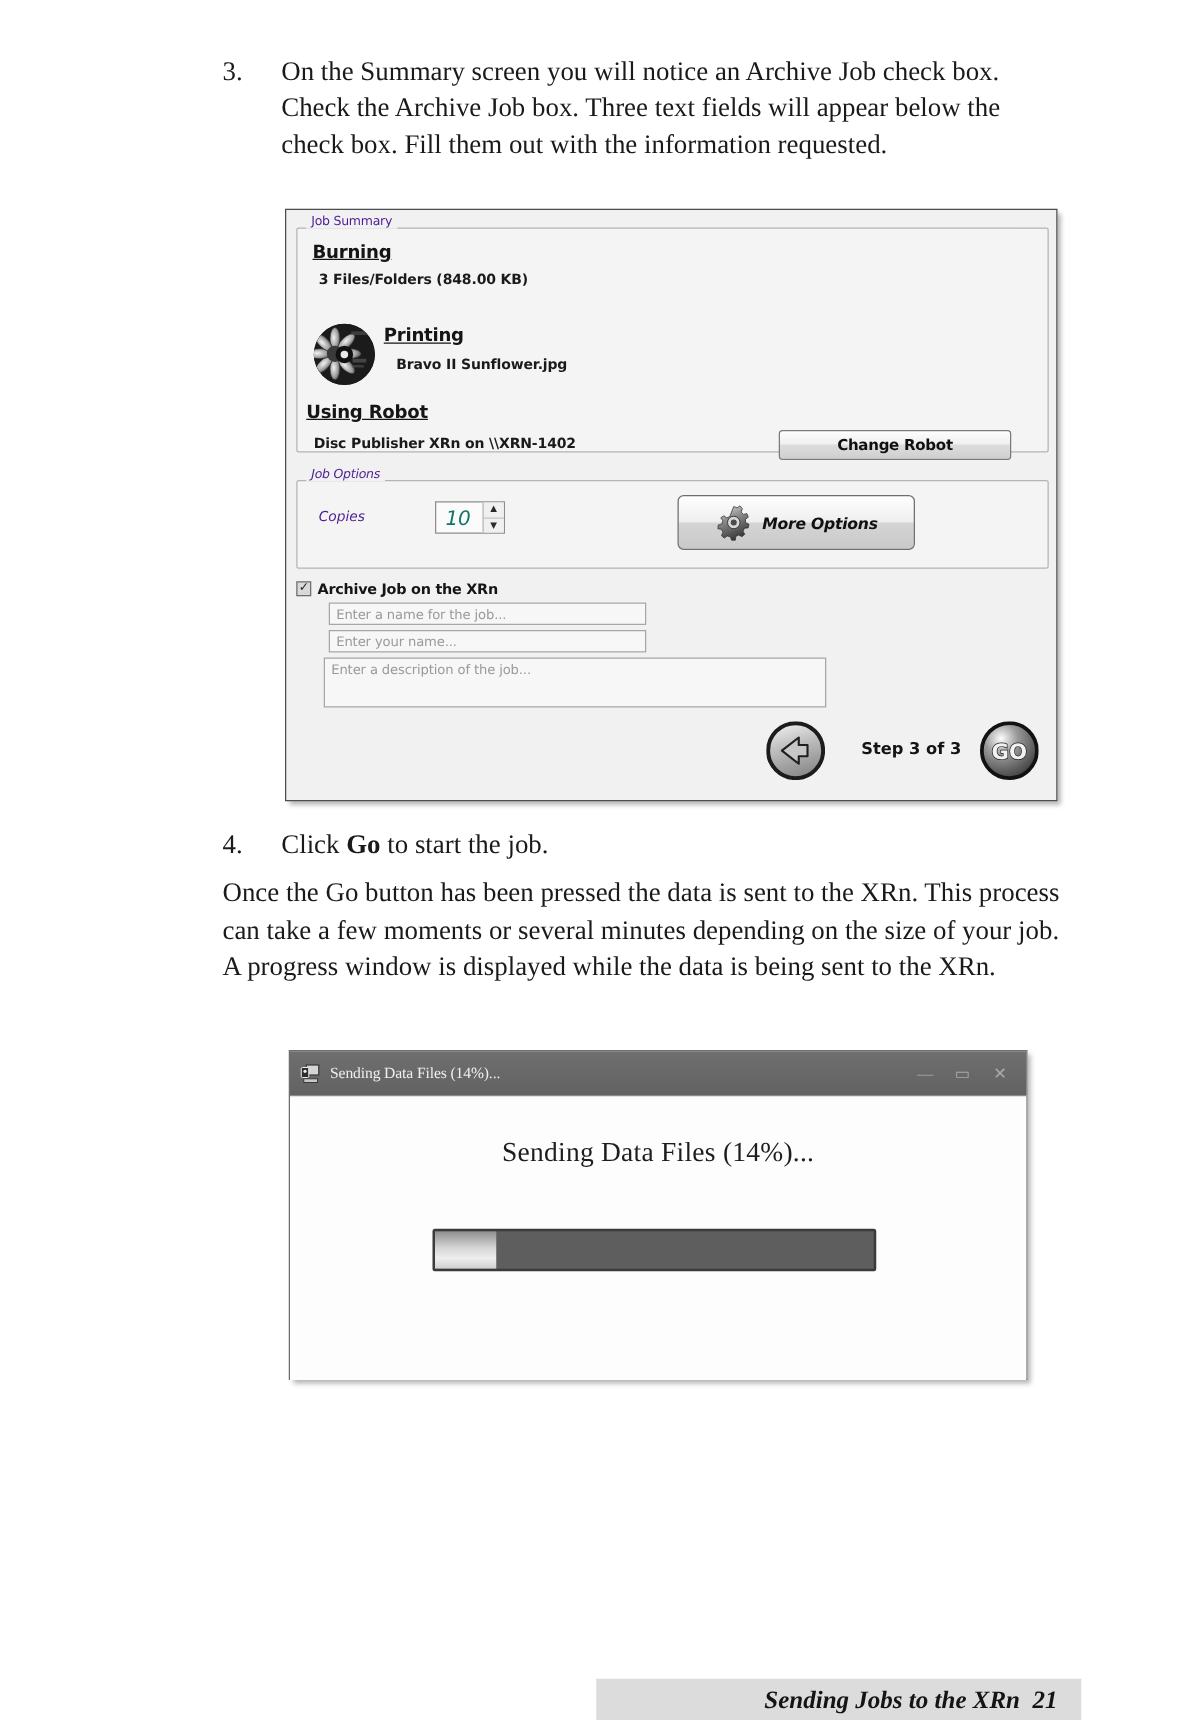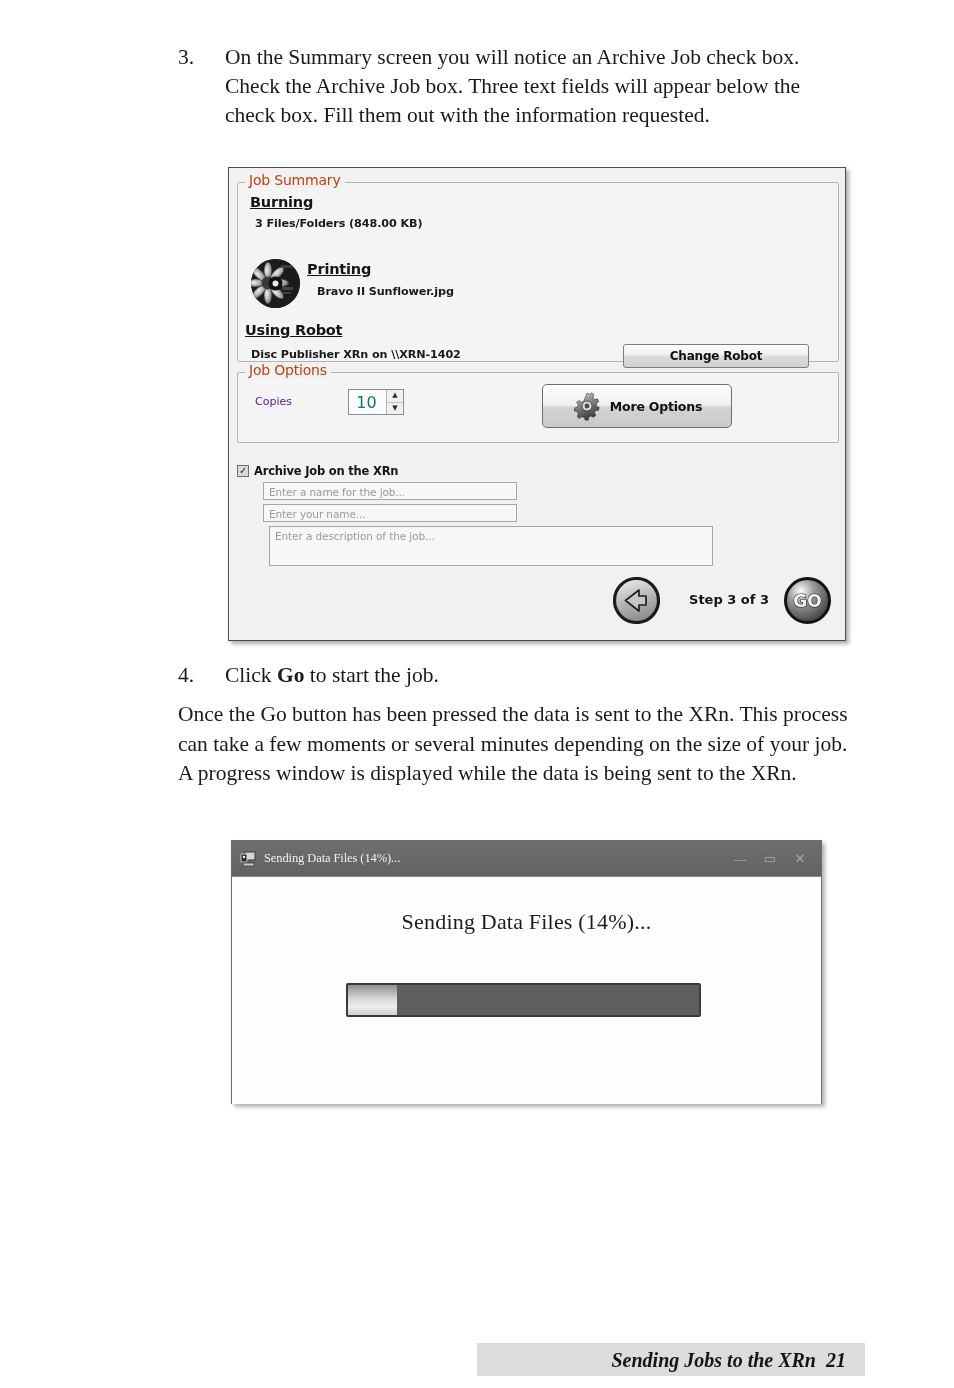--- a/index.html
+++ b/index.html
@@ -66,27 +66,27 @@
     border: 1px solid #b4b4b4;
     border-radius: 2px;
     background: #f4f4f4;
   }
   .group-title {
     position: absolute;
     top: -11px;
     left: 7px;
     background: #f1f1f1;
     padding: 0 4px;
-    font-size: 14px;
-    color: #c2410c;
+    font-size: 10px;
+    color: #4c1d95;
     letter-spacing: -0.2px;
   }
 
   .gb-summary { left: 8px; top: 14px; width: 600px; height: 178px; }
-  .gb-options { left: 8px; top: 204px; width: 600px; height: 69px; }
+  .gb-options { left: 8px; top: 216px; width: 600px; height: 69px; font-style: italic; }
 
   .sect-head {
     position: absolute;
     font-size: 14.5px;
     font-weight: bold;
     text-decoration: underline;
     color: #151515;
     letter-spacing: -0.2px;
   }
   .sect-sub {
@@ -204,21 +204,21 @@
     border: 1px solid #a6a6a6;
     background: #f7f7f7;
     box-sizing: border-box;
     font-size: 10.5px;
     color: #9a9a9a;
     padding: 3px 5px;
     letter-spacing: -0.1px;
   }
   .f-jobname { left: 34px; top: 314px; width: 254px; height: 18px; }
   .f-yourname { left: 34px; top: 336px; width: 254px; height: 18px; }
-  .f-desc   { left: 40px; top: 358px; width: 444px; height: 40px; }
+  .f-desc   { left: 30px; top: 358px; width: 402px; height: 40px; }
 
   
   .back-btn {
     position: absolute;
     left: 384px; top: 409px;
     width: 47px; height: 47px;
   }
   .go-btn {
     position: absolute;
     left: 555px; top: 409px;

